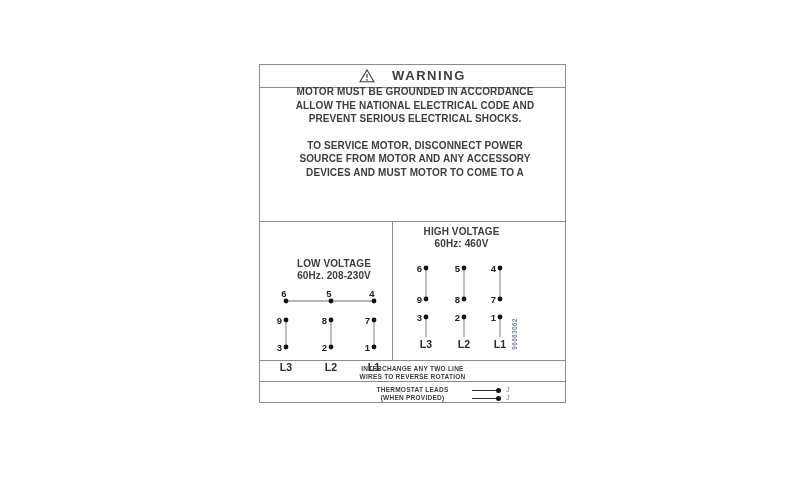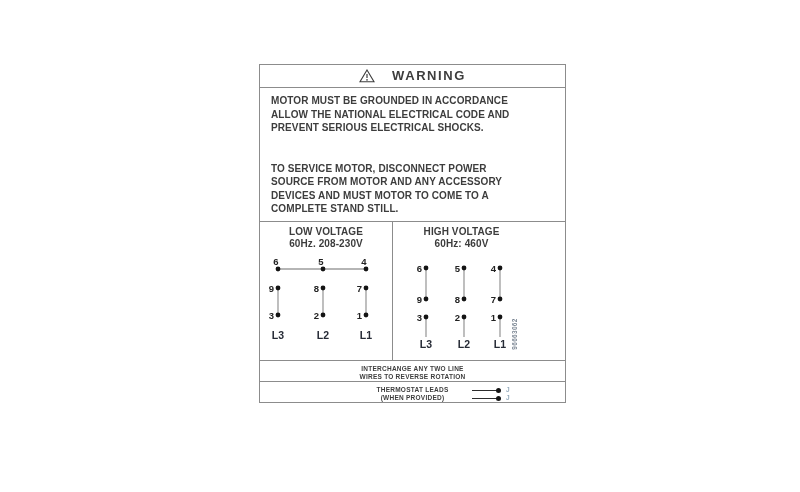--- a/index.html
+++ b/index.html
@@ -12,25 +12,25 @@
   .hline{position:absolute;left:0;right:0;height:1.4px;background:var(--border);}
   .line-header{top:21.5px;}
   .line-voltage-top{top:155.5px;}
   .line-notes-top{top:294.5px;}
   .line-rows{top:316px;}
   .vdivider{position:absolute;left:132px;top:156px;width:1.4px;height:139px;background:var(--border);}
   
   .header{position:absolute;top:0;left:0;right:0;height:21.5px;display:flex;align-items:center;justify-content:center;gap:17px;}
   .warn-title{font-size:13px;letter-spacing:1.6px;color:var(--text);}
   
-  .body-text{position:absolute;top:29px;left:11px;right:6px;color:var(--text);font-size:10px;line-height:13.5px;letter-spacing:0.1px;}
-  .para2{margin-top:27px;}
+  .body-text{position:absolute;top:20px;left:11px;right:6px;color:var(--text);font-size:10px;line-height:13.5px;letter-spacing:0.1px;text-align:center;}
+  .para2{margin-top:13px;}
   
   .vcol{position:absolute;top:157px;height:138px;color:var(--text);}
-  .low-col{left:0;width:132px;}
+  .low-col{left:8px;width:132px;margin-top:32px;}
   .high-col{left:133px;width:137px;}
   .col-header{padding-top:4px;text-align:center;font-size:10px;line-height:11.5px;letter-spacing:0.1px;}
   .diagram{position:absolute;left:0;top:28px;}
   .tnum{font-size:9.5px;fill:#222222;font-family:"Liberation Sans",sans-serif;}
   .llab{font-size:10.5px;fill:#262b36;font-family:"Liberation Sans",sans-serif;}
   .pnum{font-size:6.5px;fill:var(--part_number);font-family:"Liberation Sans",sans-serif;letter-spacing:0.3px;}
   .jline{stroke:var(--connector);stroke-width:1.3;}
   .tdot{fill:var(--terminal_dot);}
   
   .rowA{position:absolute;top:297px;left:0;right:0;height:20px;text-align:center;font-size:6.5px;line-height:8.5px;padding-top:2.5px;color:var(--text);letter-spacing:0.25px;}
@@ -59,21 +59,20 @@
   <div class="body-text">
     <div class="para1">
       <div>MOTOR MUST BE GROUNDED IN ACCORDANCE</div>
       <div>ALLOW THE NATIONAL ELECTRICAL CODE AND</div>
       <div>PREVENT SERIOUS ELECTRICAL SHOCKS.</div>
     </div>
     <div class="para2">
       <div>TO SERVICE MOTOR, DISCONNECT POWER</div>
       <div>SOURCE FROM MOTOR AND ANY ACCESSORY</div>
       <div>DEVICES AND MUST MOTOR TO COME TO A</div>
-      <div>COMPLETE STAND STILL.</div>
     </div>
   </div>
 
   <div class="hline line-voltage-top"></div>
   <div class="vdivider"></div>
 
   <div class="vcol low-col">
     <div class="col-header">
       <div>LOW VOLTAGE</div>
       <div>60Hz. 208-230V</div>

